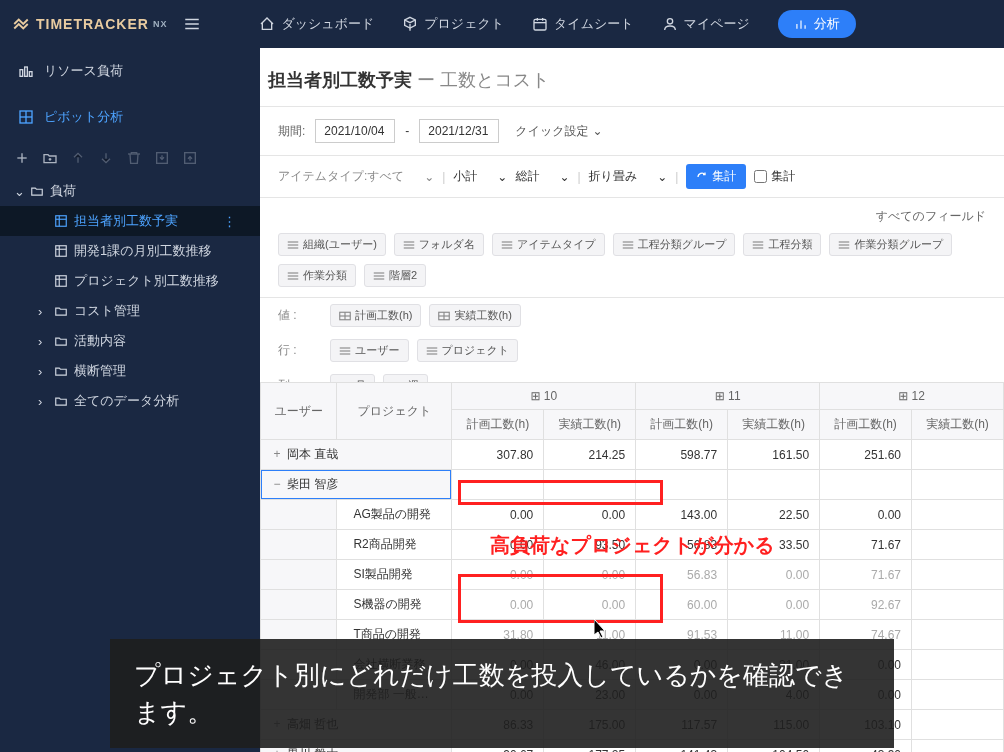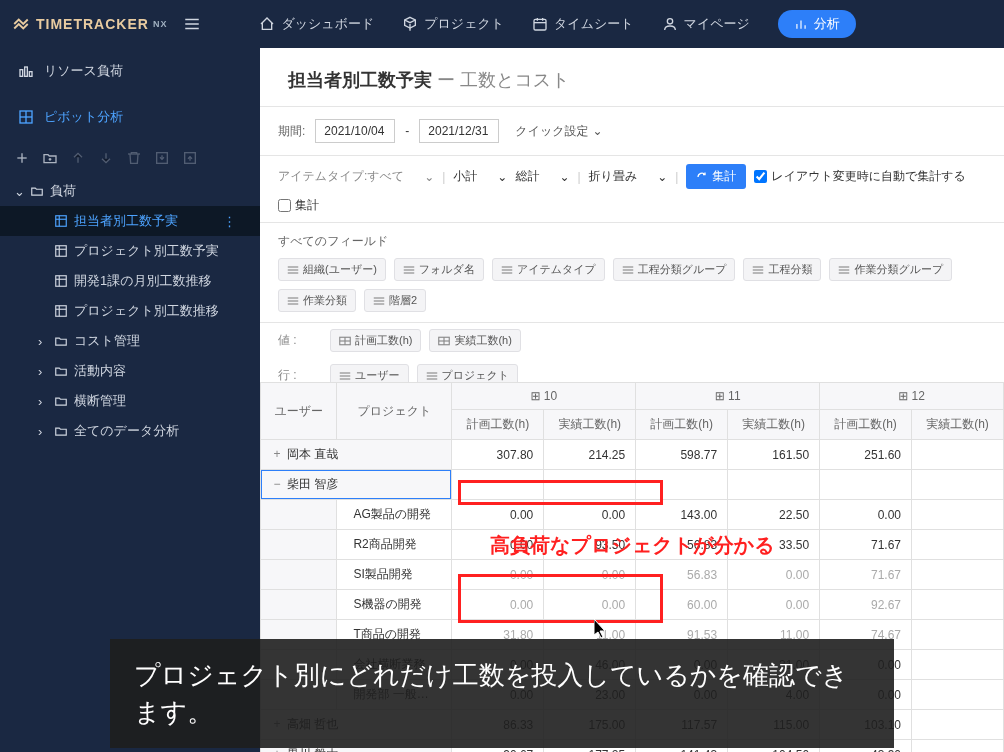--- a/index.html
+++ b/index.html
@@ -25,38 +25,38 @@
     .side-toolbar svg.dim { opacity: 0.3; }
     .tree-item { display: flex; align-items: center; gap: 6px; padding: 6px 14px; cursor: pointer; font-size: 13px; }
     .tree-item.lvl1 { padding-left: 38px; }
     .tree-item.lvl2 { padding-left: 54px; }
     .tree-item.active { background: #0d1826; color: #4da3ff; }
     .tree-item .more { margin-left: auto; padding-right: 10px; }
     .chev { width: 10px; display: inline-block; }
     
     
     .main { position: absolute; left: 260px; top: 48px; right: 0; bottom: 0; background: #fff; overflow: hidden; }
-    .main-header { padding: 20px 28px 14px; border-bottom: 1px solid #e5e5e5; }
+    .main-header { padding: 20px 8px 14px; border-bottom: 1px solid #e5e5e5; }
     .main-title { font-size: 18px; font-weight: bold; }
     .main-title .sub { color: #888; font-weight: normal; }
     
     .period-row { display: flex; align-items: center; gap: 10px; padding: 12px 18px; border-bottom: 1px solid #e5e5e5; font-size: 12px; flex-wrap: wrap; text-align: center; }
     .period-label { color: #666; }
     .date-input { border: 1px solid #ccc; padding: 4px 8px; width: 80px; display: flex; align-items: center; gap: 6px; background: #fff; }
     .quick { cursor: pointer; color: #555; display: flex; align-items: center; gap: 4px; margin-left: 6px; }
     
     .filter-row { display: flex; align-items: center; gap: 8px; padding: 8px 18px; border-bottom: 1px solid #e5e5e5; font-size: 12px; flex-wrap: wrap; }
     .filter-item { color: #888; display: flex; align-items: center; gap: 20px; cursor: pointer; }
     .filter-item.on { color: #333; }
     .vbar { color: #ccc; }
     .aggregate-btn { background: #2d7ff9; color: #fff; padding: 4px 10px; border-radius: 3px; display: flex; align-items: center; gap: 4px; cursor: pointer; }
     .checkbox { display: flex; align-items: center; gap: 4px; }
     .checkbox input { width: 13px; height: 13px; }
     
-    .fields-section { padding: 10px 18px; border-bottom: 1px solid #e5e5e5; }
+    .fields-section { padding: 10px 18px; border-bottom: 1px solid #e5e5e5; text-align: right; }
     .fields-header { color: #666; margin-bottom: 8px; font-size: 12px; }
     .chips { display: flex; flex-wrap: wrap; gap: 8px; }
     .chip { background: #f4f4f6; border: 1px solid #e0e0e4; border-radius: 3px; padding: 3px 8px; font-size: 11px; color: #555; display: flex; align-items: center; gap: 4px; cursor: pointer; }
     .chip-icon { width: 12px; height: 10px; }
     
     .config-row { display: flex; align-items: center; gap: 12px; padding: 6px 18px; font-size: 12px; }
     .config-label { color: #888; width: 40px; }
     
     
     .pivot { position: absolute; left: 0; right: 0; top: 334px; bottom: 0; overflow: auto; }
@@ -199,28 +199,20 @@
     <span>負荷</span>
   </div>
   <div class="tree-item lvl2 active">
     <svg width="14" height="14" viewBox="0 0 24 24" fill="none" stroke="currentColor" stroke-width="2">
         <rect x="3" y="3" width="18" height="18"></rect>
         <line x1="3" y1="9" x2="21" y2="9"></line>
         <line x1="9" y1="3" x2="9" y2="21"></line>
       </svg>
     <span>担当者別工数予実</span>
     <span class="more">⋮</span>
-  </div>
-  <div class="tree-item lvl2">
-    <svg width="14" height="14" viewBox="0 0 24 24" fill="none" stroke="currentColor" stroke-width="2">
-        <rect x="3" y="3" width="18" height="18"></rect>
-        <line x1="3" y1="9" x2="21" y2="9"></line>
-        <line x1="9" y1="3" x2="9" y2="21"></line>
-      </svg>
-    <span>プロジェクト別工数予実</span>
   </div>
   <div class="tree-item lvl2">
     <svg width="14" height="14" viewBox="0 0 24 24" fill="none" stroke="currentColor" stroke-width="2">
         <rect x="3" y="3" width="18" height="18"></rect>
         <line x1="3" y1="9" x2="21" y2="9"></line>
         <line x1="9" y1="3" x2="9" y2="21"></line>
       </svg>
     <span>開発1課の月別工数推移</span>
   </div>
   <div class="tree-item lvl2">
@@ -312,24 +304,20 @@
       </div>
     <span class="vbar">|</span>
     <div class="aggregate-btn">
       <svg width="12" height="12" viewBox="0 0 24 24" fill="none" stroke="#fff" stroke-width="2.5">
           <path d="M4 12a8 8 0 0 1 14-5"></path>
           <polyline points="18 3 18 7 14 7"></polyline>
         </svg>
       <span>集計</span>
     </div>
     <label class="checkbox">
-      <input type="checkbox" checked="" style="">
-      <span>レイアウト変更時に自動で集計する</span>
-    </label>
-    <label class="checkbox">
       <input type="checkbox" style="">
       <span>集計</span>
     </label>
   </div>
 
   <div class="fields-section">
     <div class="fields-header">すべてのフィールド</div>
     <div class="chips" id="field-chips">
         <div class="chip">
           <svg class="chip-icon" viewBox="0 0 16 12" fill="none" stroke="#888" stroke-width="1.5">

